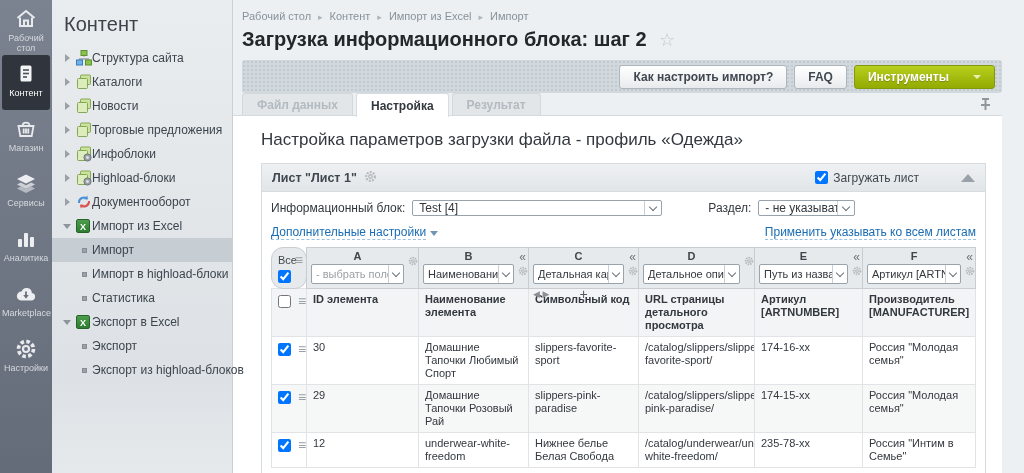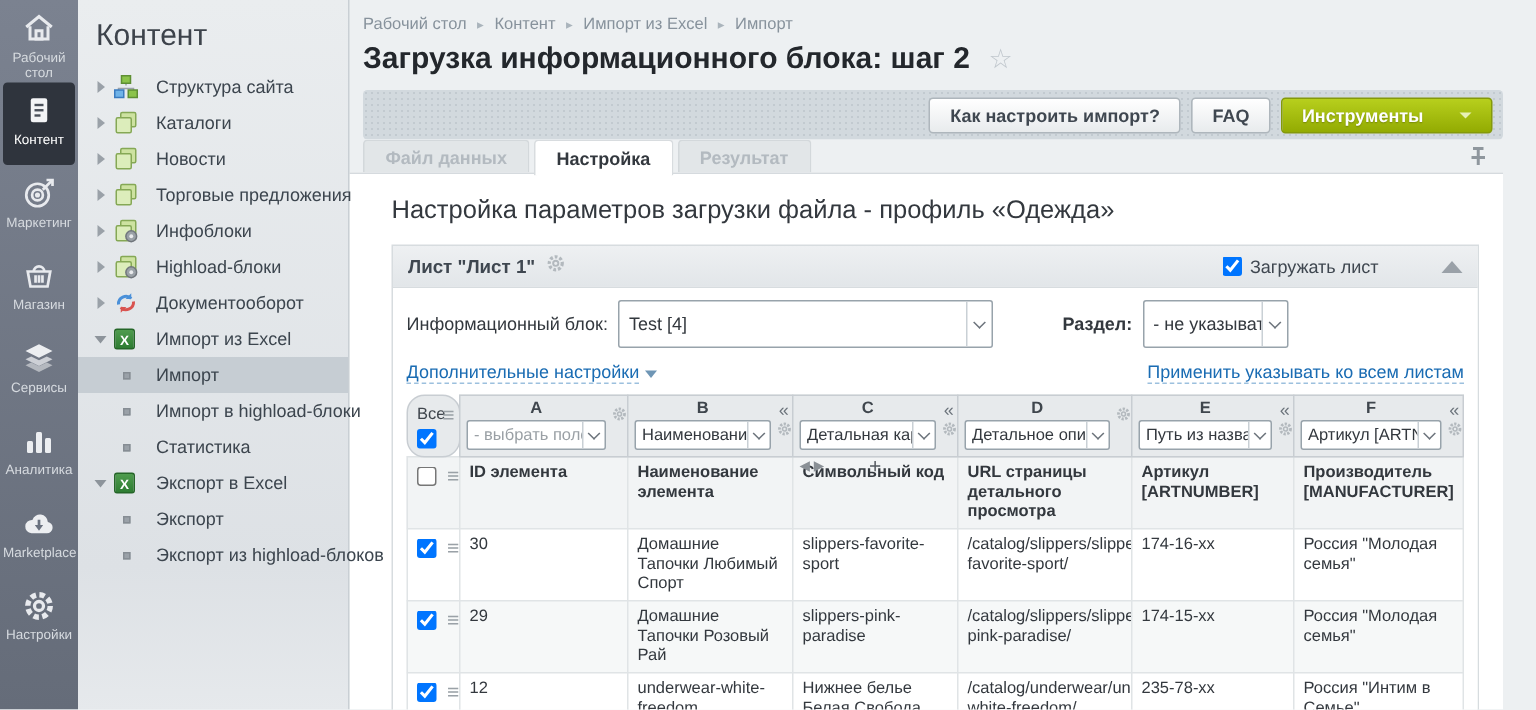--- a/index.html
+++ b/index.html
@@ -16,21 +16,21 @@
   .rail-icon svg { width:24px; height:24px; }
   .rail-label { display:block; font-size:9px; line-height:10px; color:#d6dadf; padding:0 2px; }
   .rail-item.active .rail-label { color:#fff; }
 
   
   .menu { position:absolute; left:52px; top:0; bottom:0; width:181px;
           background:linear-gradient(180deg,#eaedef 0%,#dde1e5 80%,#e6e9ec 100%);
           border-right:1px solid #c9cfd4; z-index:4; }
   .menu-title { font-size:20px; color:#3d434b; padding:13px 0 10px 12px; }
   .menu-item { position:relative; height:24px; line-height:24px; font-size:12px; color:#3c454e; cursor:pointer; white-space:nowrap; }
-  .menu-item .label { position:absolute; left:52px; }
+  .menu-item .label { position:absolute; left:40px; }
   .menu-item.selected { background:#c6cdd3; }
   .tri-r { position:absolute; left:13px; top:8px; width:0; height:0;
            border-left:5px solid #9aa1a8; border-top:4px solid transparent; border-bottom:4px solid transparent; }
   .tri-d { position:absolute; left:11px; top:10px; width:0; height:0;
            border-top:5px solid #8d949b; border-left:4px solid transparent; border-right:4px solid transparent; }
   .menu-ico { position:absolute; left:24px; top:4px; width:16px; height:16px; }
   .menu-ico svg { width:16px; height:16px; }
   .excel-box { position:absolute; left:24px; top:5px; width:14px; height:14px; border-radius:2px;
                background:linear-gradient(180deg,#4f9c4e,#2e7d32); color:#fff; font-size:9px; font-weight:bold;
                text-align:center; line-height:14px; border:1px solid #256628; }
@@ -71,27 +71,27 @@
   .sheet-head { height:28px; background:linear-gradient(180deg,#eef0f2,#e2e6e9); border-bottom:1px solid #d7dcdf;
                 display:flex; align-items:center; padding:0 10px; }
   .sheet-title { font-size:12.5px; font-weight:bold; color:#3f4750; }
   .sheet-gear { margin-left:7px; cursor:pointer; }
   .sheet-head .spacer { flex:1; }
   .load-wrap { display:flex; align-items:center; gap:5px; font-size:12px; color:#3f4750; margin-right:42px; }
   .collapse-tri { width:0; height:0; border-bottom:8px solid #9aa1a8; border-left:7px solid transparent; border-right:7px solid transparent; cursor:pointer; }
   .sheet-body { padding:8px 9px 9px 9px; background:#fff; }
 
   .controls { display:flex; align-items:center; font-size:12px; color:#33383e; }
-  .fake-select { display:flex; align-items:center; height:32px; background:#fff; border:1px solid #98a3ab; border-radius:2px; cursor:pointer; }
+  .fake-select { display:flex; align-items:center; height:16px; background:#fff; border:1px solid #98a3ab; border-radius:2px; cursor:pointer; }
   .fake-select .txt { flex:1; padding:0 6px; font-size:12px; color:#33383e; white-space:nowrap; overflow:hidden; }
   .fake-select .dd { width:17px; height:100%; border-left:1px solid #c9d0d5; display:flex; align-items:center; justify-content:center; }
   .chev { width:6px; height:6px; border-right:1.5px solid #6b737b; border-bottom:1.5px solid #6b737b; transform:rotate(45deg); margin-top:-3px; }
   .sel-iblock { width:250px; margin-left:7px; }
   .sel-section { width:97px; margin-left:7px; }
-  .lbl-section { margin-left:46px;font-weight:bold; }
+  .lbl-section { margin-left:46px; }
 
   .links-row { display:flex; justify-content:space-between; margin-top:9px; font-size:12px;text-align:center; }
   .lnk { color:#1a6cb3; cursor:pointer; border-bottom:1px dashed #9cc0de; }
   .caret-dn { display:inline-block; width:0; height:0; border-top:5px solid #6f96b5; border-left:4px solid transparent; border-right:4px solid transparent; margin-left:4px; }
 
   
   .grid { display:grid; grid-template-columns:36px 112px 110px 110px 116px 108px 113px; }
   .map-row { margin-top:7px; }
   .map-cell { position:relative; background:#e7eaec; border:1px solid #c8cdd2; margin-left:-1px; height:42px; padding:2px 14px 0 4px; }
   .map-cell.first { margin-left:0; padding:2px 4px 0 6px;border-radius:12px; }
@@ -140,30 +140,20 @@
             <g stroke="#4a505a" stroke-width="1.6">
               <line x1="9" y1="8" x2="15" y2="8"></line>
               <line x1="9" y1="11.5" x2="15" y2="11.5"></line>
               <line x1="9" y1="15" x2="13" y2="15"></line>
             </g>
           </svg></span>
         <span class="rail-label">Контент</span>
       </div>
       <div class="rail-item">
         <span class="rail-icon"><svg viewBox="0 0 24 24" fill="none" stroke="#e8eaee" stroke-width="1.8">
-            <circle cx="11" cy="13" r="7.5"></circle>
-            <circle cx="11" cy="13" r="3.6"></circle>
-            <circle cx="11" cy="13" r="0.8" fill="#e8eaee"></circle>
-            <path d="M14.5 9.5 21 3"></path>
-            <path d="M17 3h4v4" fill="none"></path>
-          </svg></span>
-        <span class="rail-label">Маркетинг</span>
-      </div>
-      <div class="rail-item">
-        <span class="rail-icon"><svg viewBox="0 0 24 24" fill="none" stroke="#e8eaee" stroke-width="1.8">
             <path d="M8.5 9C8.5 4.5 15.5 4.5 15.5 9"></path>
             <path d="M4.5 9h15l-1.8 10h-11.4z"></path>
             <line x1="9.7" y1="11.5" x2="9.7" y2="16.5"></line>
             <line x1="12" y1="11.5" x2="12" y2="16.5"></line>
             <line x1="14.3" y1="11.5" x2="14.3" y2="16.5"></line>
           </svg></span>
         <span class="rail-label">Магазин</span>
       </div>
       <div class="rail-item">
         <span class="rail-icon"><svg viewBox="0 0 24 24" fill="#eceef1">

